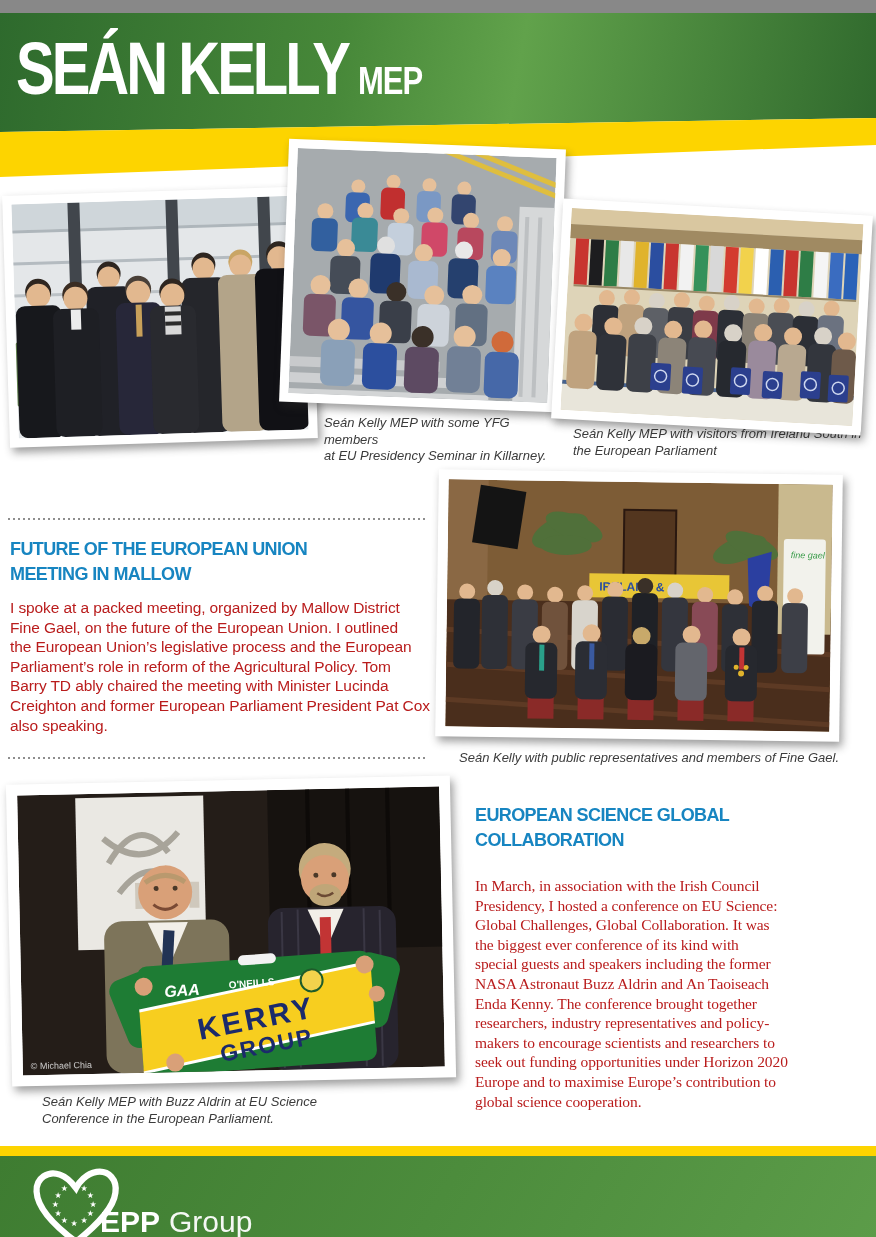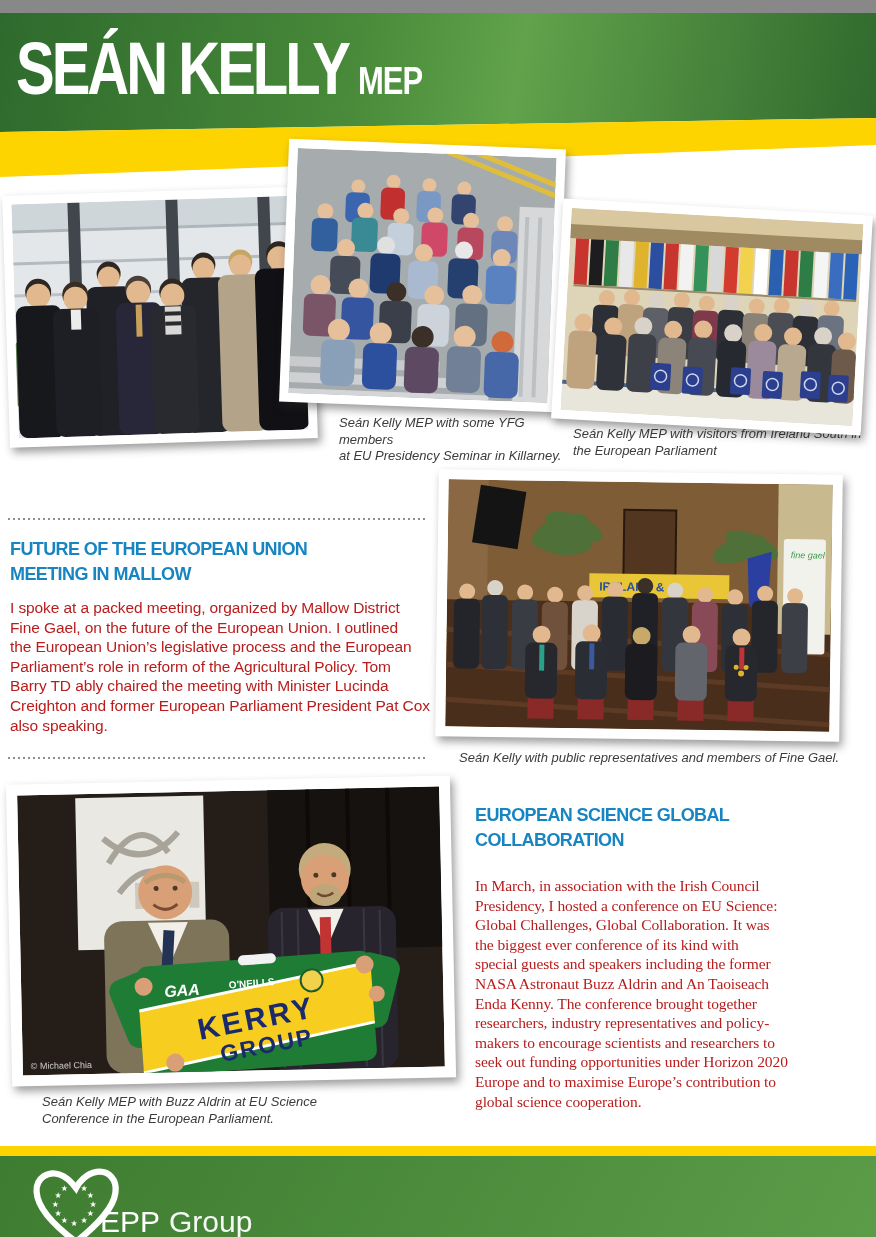--- a/index.html
+++ b/index.html
@@ -19,21 +19,21 @@
   .photo svg{display:block;width:100%;height:100%;}
   #photo1{left:6px;top:178px;width:308px;height:252px;padding:9px;transform:rotate(-1.8deg);}
   #photo2{left:284px;top:131px;width:277px;height:263px;padding:9px;transform:rotate(2.2deg);}
   #photo3{left:557px;top:194px;width:310px;height:220px;padding:9px;transform:rotate(3.2deg);}
   #photo4{left:437px;top:459px;width:404px;height:267px;padding:10px;transform:rotate(0.8deg);}
   #photo5{left:9px;top:767px;width:444px;height:302px;padding:11px;transform:rotate(-1.2deg);}
   
   .caption{position:absolute;z-index:2;font-style:italic;font-size:13px;line-height:16.5px;
         color:#3b3b3b;white-space:pre-line;}
   #cap1{left:11px;top:441px;width:320px;}
-  #cap2{left:339px;top:402px;width:240px;}
+  #cap2{left:324px;top:402px;width:240px;}
   #cap3{left:573px;top:413px;width:300px;}
   #cap4{left:459px;top:737px;width:400px;}
   #cap5{left:42px;top:1081px;width:300px;}
   
   .dotline{position:absolute;left:8px;width:420px;height:2px;z-index:2;
         background:repeating-linear-gradient(to right,#8e8e8e 0 2px,transparent 2px 5px);}
   #dot1{top:505px;} #dot2{top:744px;}
   
   .sec-heading{position:absolute;z-index:2;margin:0;color:#1785c1;font-weight:bold;
         font-size:18px;line-height:25px;letter-spacing:-.6px;white-space:pre-line;}
@@ -42,21 +42,21 @@
   .sec-body{position:absolute;z-index:2;color:#b91c1c;font-size:15.5px;line-height:19.6px;
         letter-spacing:-.1px;white-space:pre-line;}
   #b-sec1{left:10px;top:585px;width:432px;}
   #b-sec2{left:475px;top:863px;width:400px;font-family:Liberation Serif, serif;}
   
   .foot-yellow{position:absolute;left:0;top:1133px;width:876px;height:10px;background:#fdd400;z-index:1;}
   .foot-green{position:absolute;left:0;top:1143px;width:876px;height:94px;z-index:1;
         background:linear-gradient(120deg,#3e7c31 0%,#4c8c3c 50%,#5c9c49 100%);}
   .epp-logo{position:absolute;left:26px;top:1150px;width:100px;height:86px;z-index:2;}
   .epp-text{position:absolute;left:100px;top:1192px;z-index:2;color:#fff;font-size:30px;white-space:nowrap;}
-  .epp-text .b{font-weight:normal;}
+  .epp-text .b{font-weight:bold;}
   .epp-text .r{font-weight:normal;opacity:.95;margin-left:9px;}
 </style>
 </head>
 <body>
 
 <div class="page">
 
   <div class="band green"></div>
   <div class="band yellow"></div>
   <h1 class="title"><span>SEÁN KELLY</span><span class="mep">MEP</span></h1>

